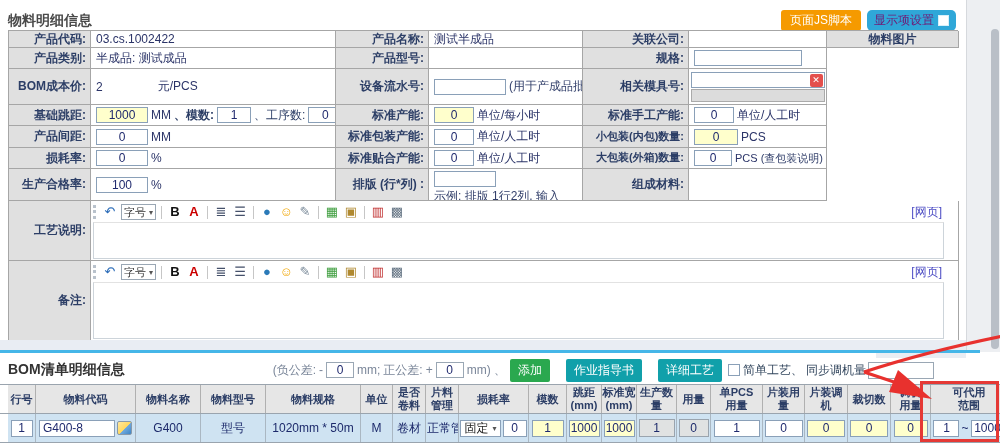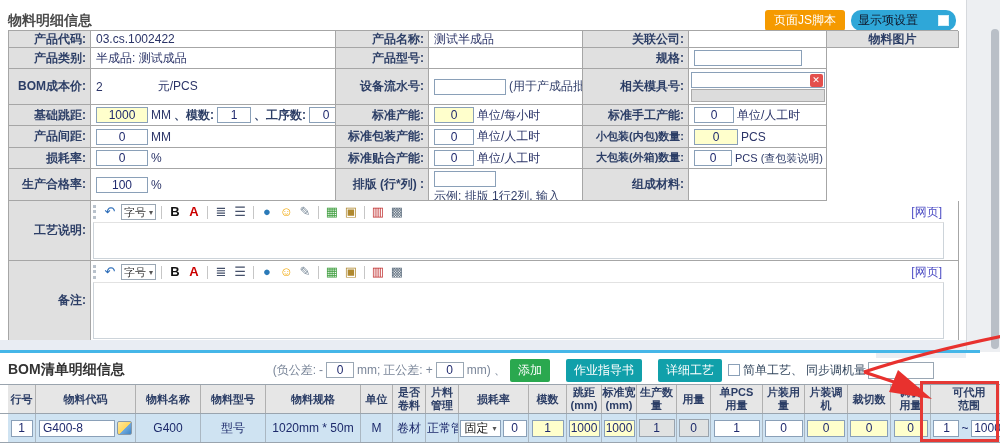--- a/index.html
+++ b/index.html
@@ -6,21 +6,21 @@
   html,body { margin:0; padding:0; }
   body {
     width:1000px; height:445px; position:relative; overflow:hidden;
     background:#ffffff; font-family:"Liberation Sans", sans-serif; font-size:12px;
   }
   
   .top-panel { position:absolute; left:0; top:8px; width:966px; height:346px; background:#fff; }
   .page-title { position:absolute; left:8px; top:4px; font-size:14px; font-weight:bold; color:#4a4a4a; }
   .hdr-buttons { position:absolute; right:10px; top:2px; display:flex; gap:6px; }
   .btn-orange { background:#f59a00; color:#fff; border:none; border-radius:3px; padding:2px 9px; font-size:12px; cursor:pointer; font-family:inherit; }
-  .btn-blue   { background:#2fa7d8; color:#0f172a; border:none; border-radius:10px; padding:2px 7px; font-size:12px; cursor:pointer; display:flex; align-items:center; gap:20px; font-family:inherit; }
+  .btn-blue   { background:#2fa7d8; color:#701a75; border:none; border-radius:5px; padding:2px 7px; font-size:12px; cursor:pointer; display:flex; align-items:center; gap:4px; font-family:inherit; }
   .wcb { display:inline-block; width:11px; height:11px; background:#fff; border:1px solid #d7f0fa; }
   .scroll-strip { position:absolute; left:966px; top:0; width:34px; height:352px; background:#edeff2; border-left:1px solid #d6d9dd; }
   .scroll-thumb { position:absolute; right:1px; top:29px; width:8px; height:320px; background:#b9bfc7; border-radius:4px; }
   .pre-divider { position:absolute; left:0; top:332px; width:966px; height:18px; background:#e9edf3; }
   .divider { position:absolute; left:0; top:350px; width:980px; height:3px; background:#45b6e8; }
 
   
   .form-grid {
     position:absolute; left:8px; top:22px; width:950px;
     display:grid;
@@ -142,21 +142,21 @@
       </span>
       <span class="mold-gray"></span>
     </div>
 
     <div class="cell lbl">基础跳距:</div>
     <div class="cell val">
       <input class="inp yel" style="width: 52px;" value="1000">
       <span class="unit">MM</span>
       <span class="lbl-inline" style="color:#2c3e66;font-weight:bold">、模数:</span>
       <input class="inp" style="width: 34px;" value="1">
-      <span style="color:#2c3e66;font-weight:bold">、工序数:</span>
+      <span style="color:#2c3e66;font-weight:normal">、工序数:</span>
       <input class="inp" style="width: 34px;" value="0">
     </div>
     <div class="cell lbl">标准产能:</div>
     <div class="cell val">
       <input class="inp yel" style="width: 40px;" value="0">
       <span class="unit">单位/每小时</span>
     </div>
     <div class="cell lbl">标准手工产能:</div>
     <div class="cell val">
       <input class="inp" style="width: 40px;" value="0">

